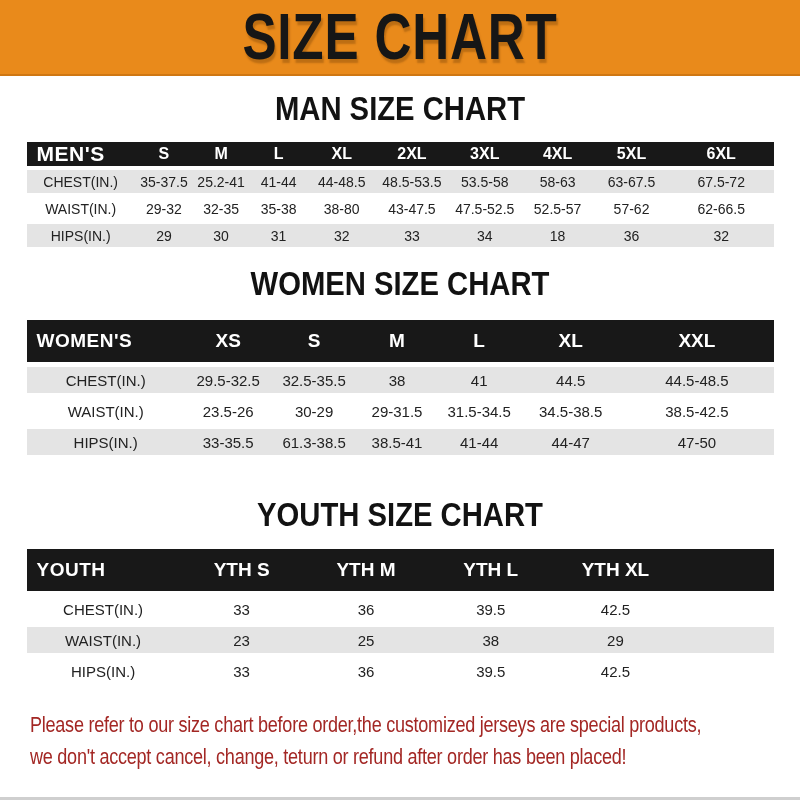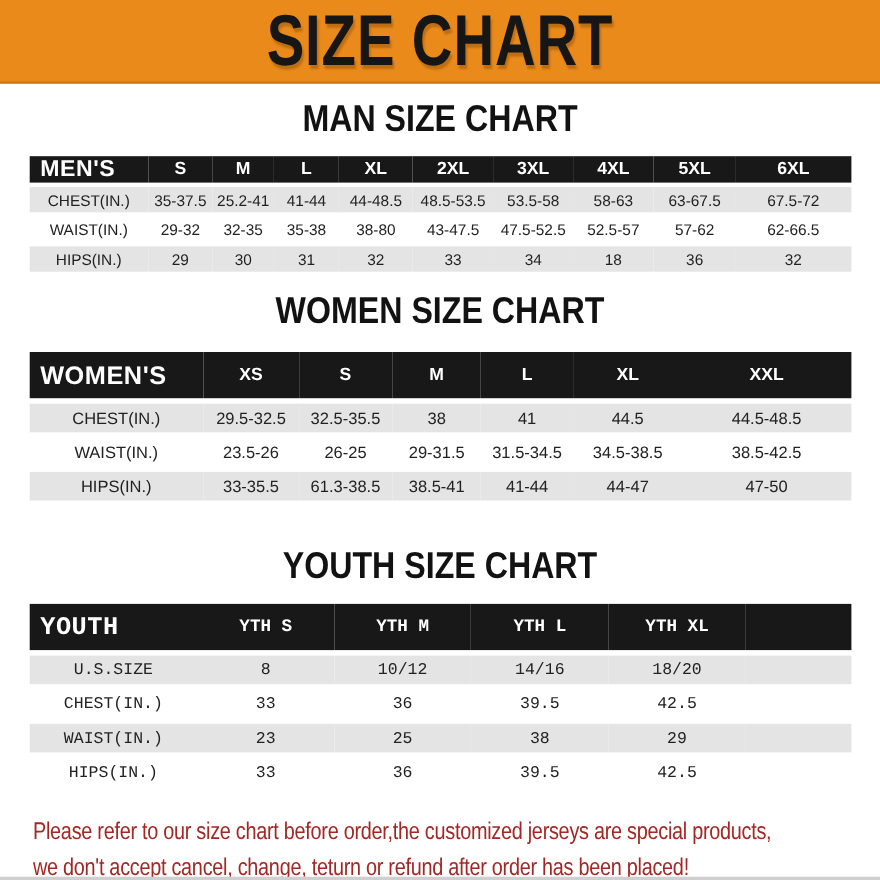--- a/index.html
+++ b/index.html
@@ -25,30 +25,30 @@
   }
   .t-man{margin-top:14px;}
   .t-women{margin-top:14px;}
   .t-youth{margin-top:36px;}
   
   table.size-table{
     width:747px;margin:0 auto;border-collapse:separate;table-layout:fixed;
   }
   table.men{border-spacing:0 4px;margin-top:12px;}
   table.women{border-spacing:0 5px;margin-top:14px;}
-  table.youth{border-spacing:0 5px;margin-top:12px;font-family:Liberation Mono, monospace;}
+  table.youth{border-spacing:0 5px;margin-top:12px;}
   .size-table th{
     background:#181818;color:#ffffff;font-weight:bold;text-align:center;
     padding:0;white-space:nowrap;
   }
   table.men th{height:14px;font-size:16px;}
-  table.women th,table.youth th{height:42px;font-size:16px;}
+  table.women th,table.youth th{height:42px;font-size:19px;}
   .size-table th.corner{text-align:left;padding-left:10px;}
   table.men th.corner{font-size:21px;letter-spacing:0.5px;}
-  table.women th.corner,table.youth th.corner{font-size:23px;letter-spacing:0.5px;}
+  table.women th.corner,table.youth th.corner{font-size:19px;letter-spacing:0.5px;}
   .size-table td{
     text-align:center;color:#222222;padding:0;white-space:nowrap;background:#ffffff;
   }
   table.men td{height:23px;font-size:14px;}
   table.women td,table.youth td{height:26px;font-size:15px;}
   .size-table tr.alt td{background:#E4E4E4;}
   
   .footer{margin-top:20px;padding-left:30px;}
   .footer .footer-line{
     color:#A32724;font-size:22px;line-height:32px;letter-spacing:-0.3px;
@@ -163,21 +163,21 @@
         <td>29.5-32.5</td>
         <td>32.5-35.5</td>
         <td>38</td>
         <td>41</td>
         <td>44.5</td>
         <td>44.5-48.5</td>
       </tr>
       <tr>
         <td>WAIST(IN.)</td>
         <td>23.5-26</td>
-        <td>26-25</td>
+        <td>30-29</td>
         <td>29-31.5</td>
         <td>31.5-34.5</td>
         <td>34.5-38.5</td>
         <td>38.5-42.5</td>
       </tr>
       <tr class="alt">
         <td>HIPS(IN.)</td>
         <td>33-35.5</td>
         <td>61.3-38.5</td>
         <td>38.5-41</td>
@@ -203,28 +203,20 @@
       <tr>
         <th class="corner">YOUTH</th>
         <th>YTH S</th>
         <th>YTH M</th>
         <th>YTH L</th>
         <th>YTH XL</th>
         <th></th>
       </tr>
     </thead>
     <tbody>
-      <tr class="alt">
-        <td>U.S.SIZE</td>
-        <td>8</td>
-        <td>10/12</td>
-        <td>14/16</td>
-        <td>18/20</td>
-        <td></td>
-      </tr>
       <tr>
         <td>CHEST(IN.)</td>
         <td>33</td>
         <td>36</td>
         <td>39.5</td>
         <td>42.5</td>
         <td></td>
       </tr>
       <tr class="alt">
         <td>WAIST(IN.)</td>

